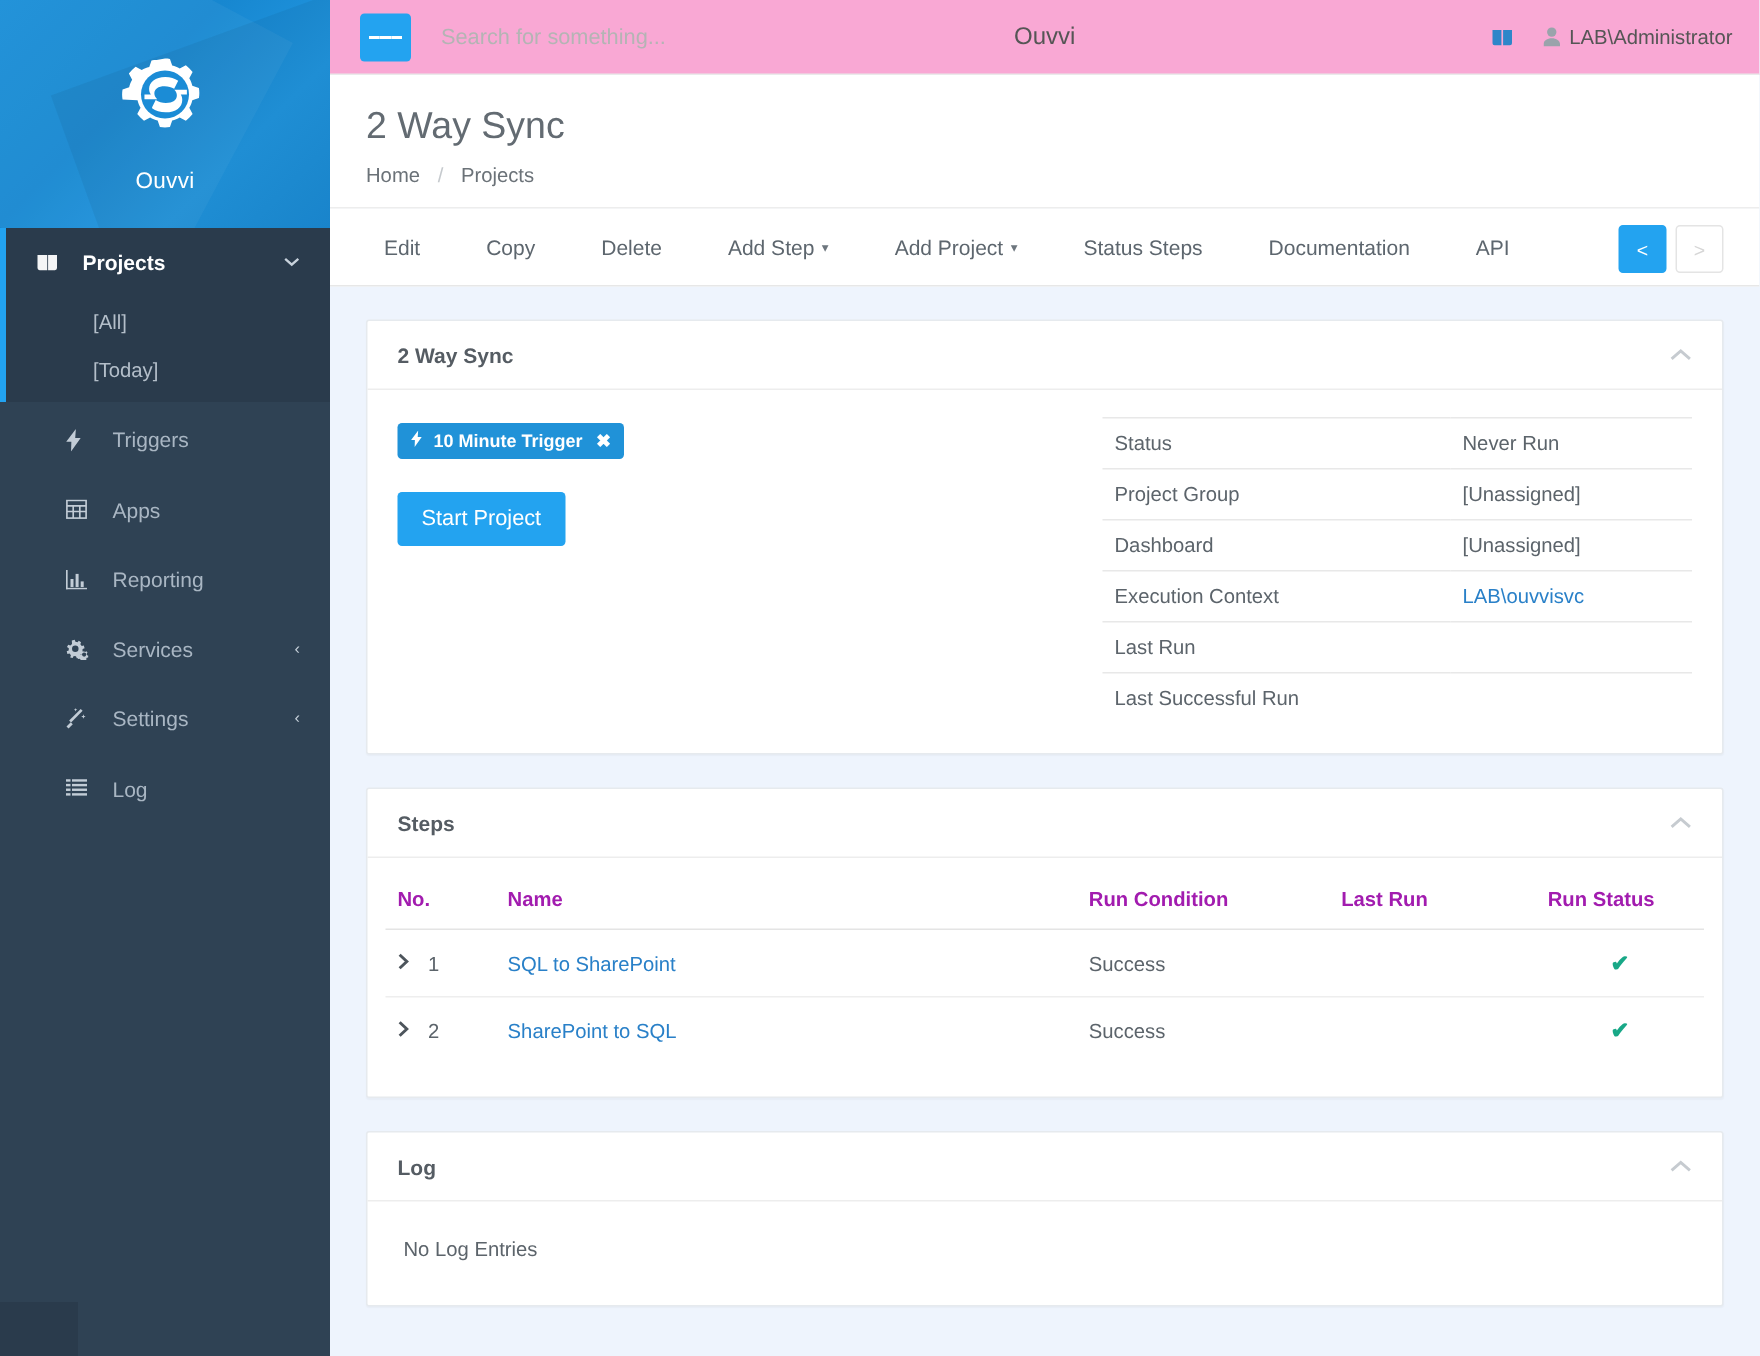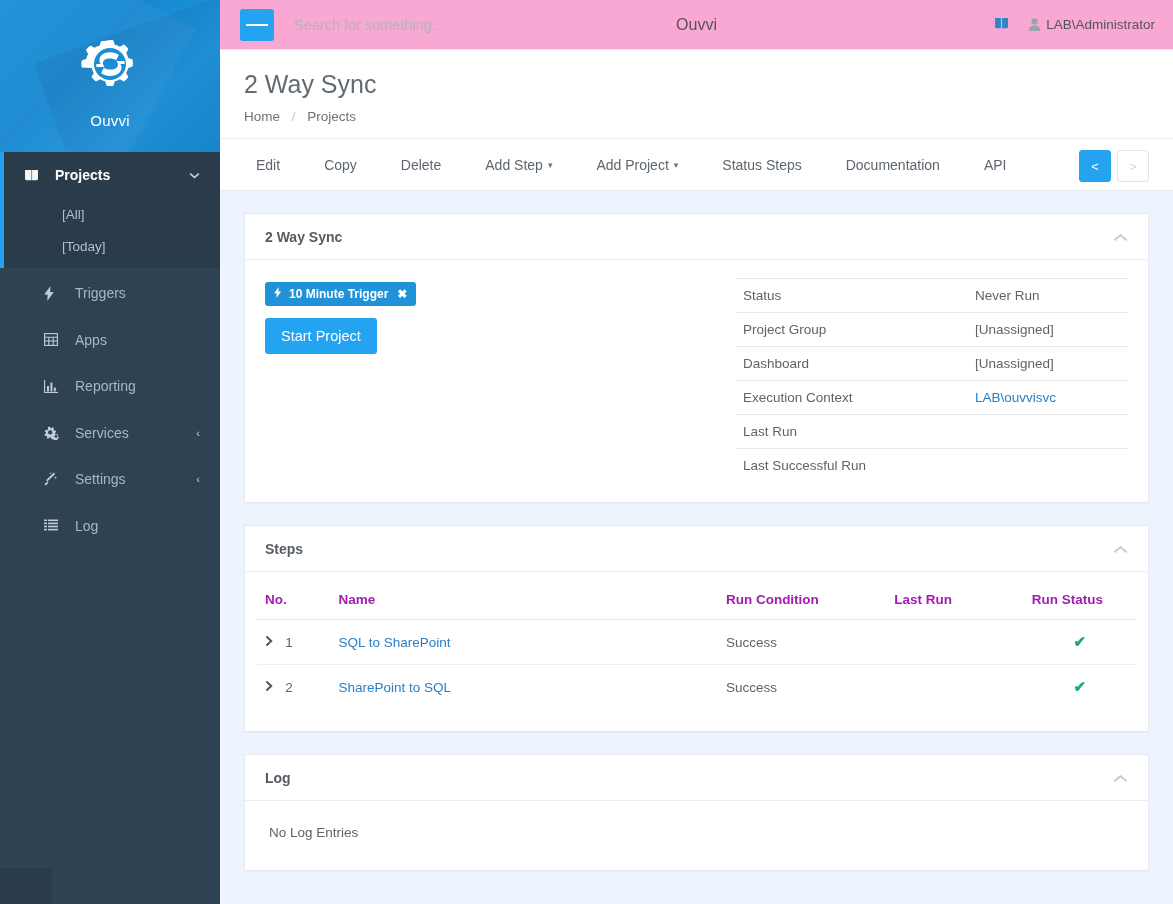--- a/index.html
+++ b/index.html
@@ -107,21 +107,21 @@
     font-family: "Liberation Sans", sans-serif;
     background: transparent;
   }
   .search-input::placeholder { color: #b4b4b4; }
   .topbar-title {
     position: absolute; left: 0; right: 0;
     text-align: center; font-size: 16px; color: #555;
     pointer-events: none;
   }
   .topbar-right {
-    margin-left: auto; display: flex; align-items: flex-start; gap: 20px;
+    margin-left: auto; display: flex; align-items: flex-end; gap: 20px;
     position: relative; z-index: 3;
   }
   .doc-icon { color: #2e86c9; display: flex; align-items: center; cursor: pointer; }
   .user-box {
     display: flex; align-items: center; gap: 6px;
     font-size: 13.5px; color: #555; cursor: pointer;
   }
   .user-box .user-ico { color: #9aa3ab; display: flex; }
 
   .pagehead {
@@ -176,21 +176,21 @@
   .badge-trigger {
     display: inline-flex; align-items: center; gap: 7px;
     background: #2092d8; color: #ffffff;
     font-size: 12px; font-weight: bold;
     padding: 5px 9px; border-radius: 3px; cursor: pointer;
   }
   .badge-trigger .bolt { font-size: 12px; }
   .badge-trigger .x { font-size: 12px; margin-left: 2px; }
 
   .btn-primary {
-    margin-top: 12px;
+    margin-top: 22px;
     background: #23a3f0; color: #fff; border: none; border-radius: 3px;
     font-size: 14.5px; padding: 10px 16px; cursor: pointer;
     font-family: "Liberation Sans", sans-serif;
   }
 
   table.kv { width: 100%; border-collapse: collapse; }
   table.kv tr { border-top: 1px solid #e8e8e8; }
   table.kv tr:first-child { border-top: 1px solid #e8e8e8; }
   table.kv td {
     padding: 9px 8px 9px 8px; font-size: 13.5px; color: #5c646b; height: 30px;

